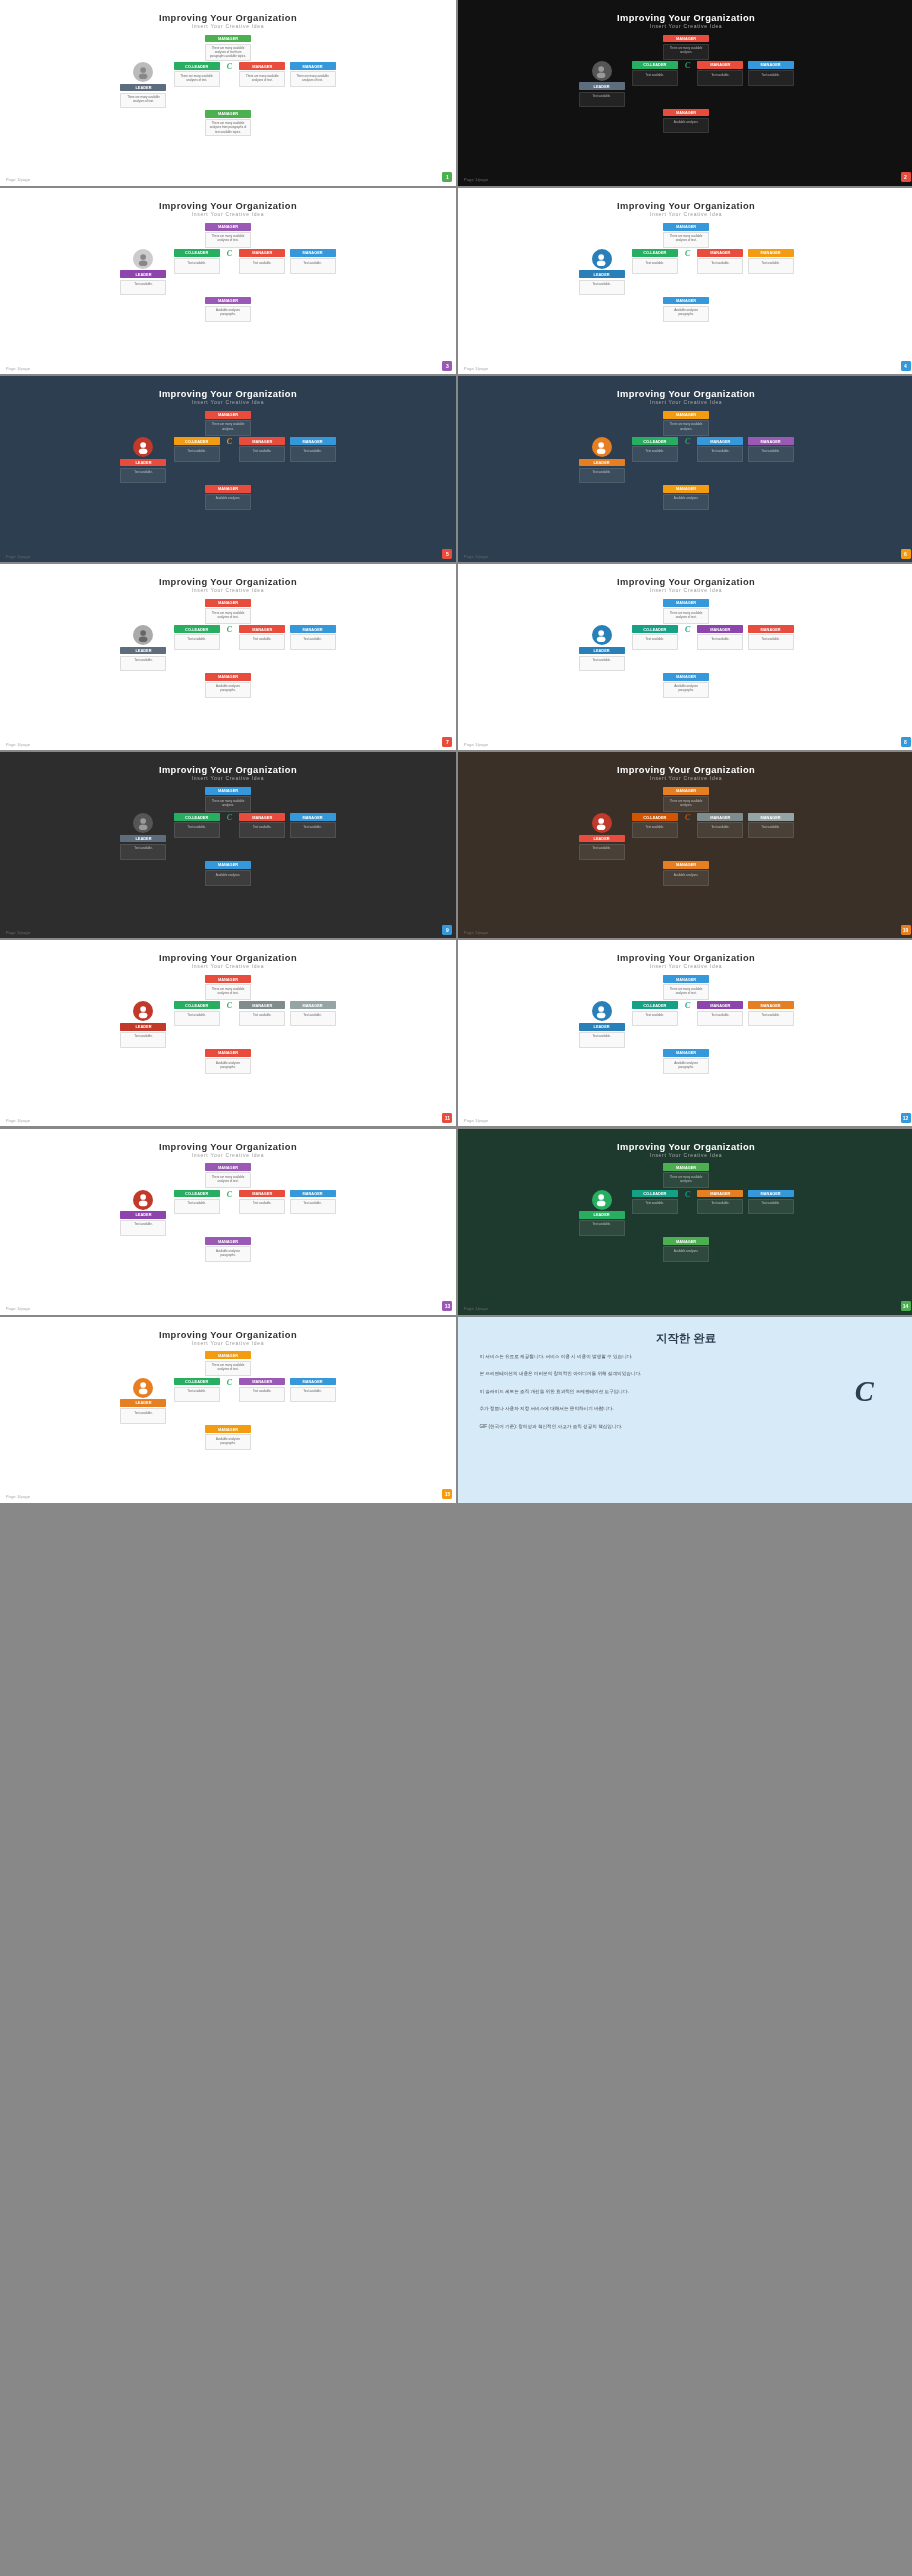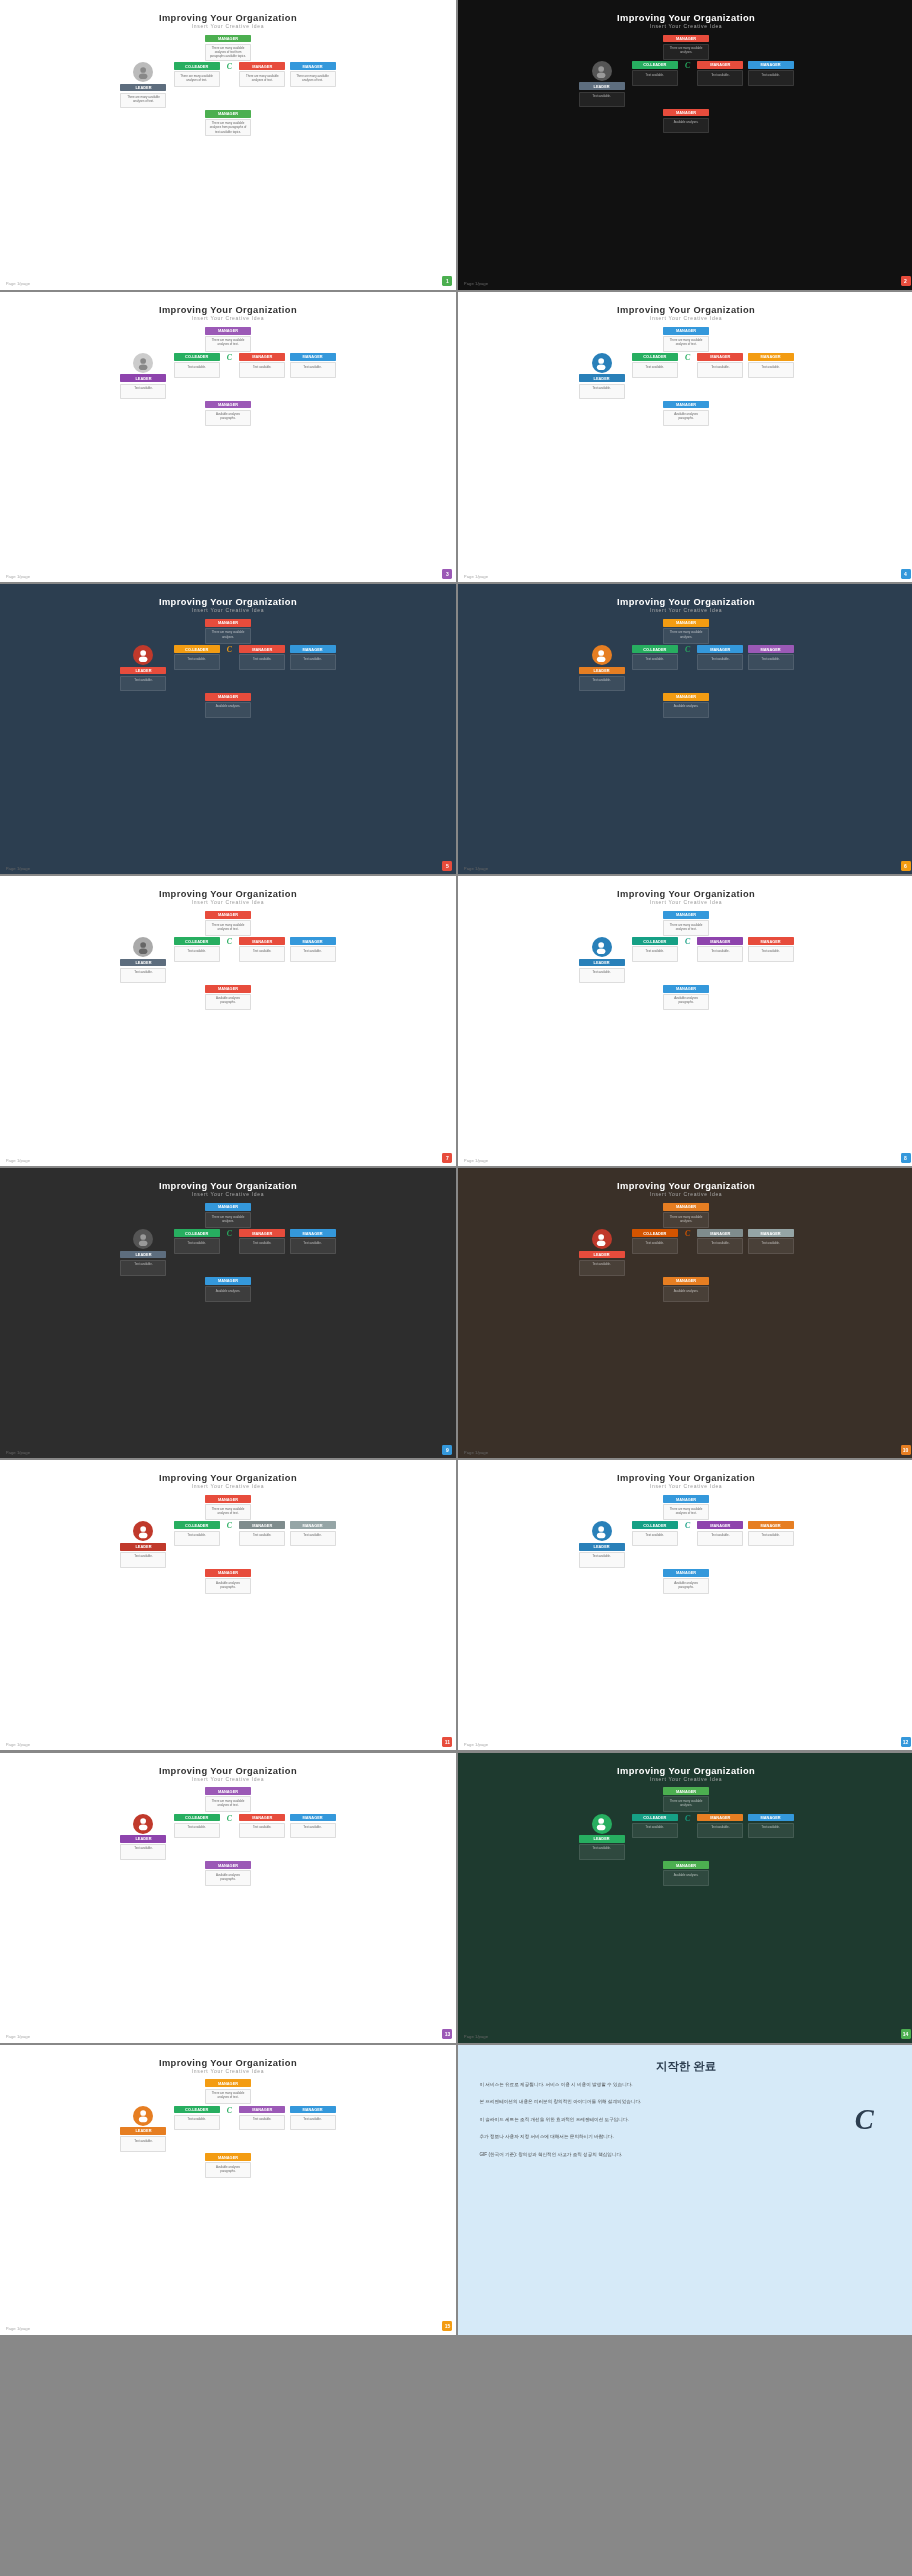--- a/index.html
+++ b/index.html
@@ -7,21 +7,21 @@
 
     .grid-container {
       display: grid;
       grid-template-columns: 1fr 1fr;
       gap: 2.1px;
       background: #888;
     }
 
     .slide {
       width: 456px;
-      height: 290px;
+      height: 186px;
       position: relative;
       overflow: hidden;
       display: flex;
       flex-direction: column;
       align-items: center;
       padding: 13px 14.3px 7.1px;
     }
 
     .slide-title {
       font-size: 9.3px;

